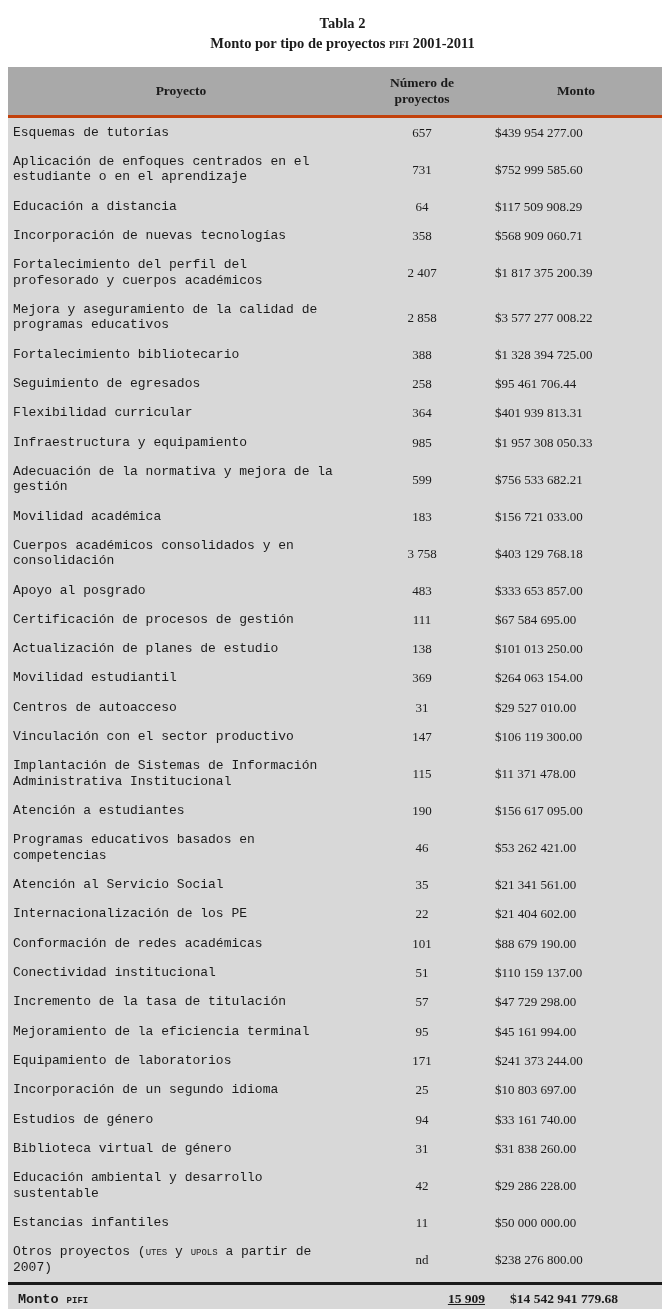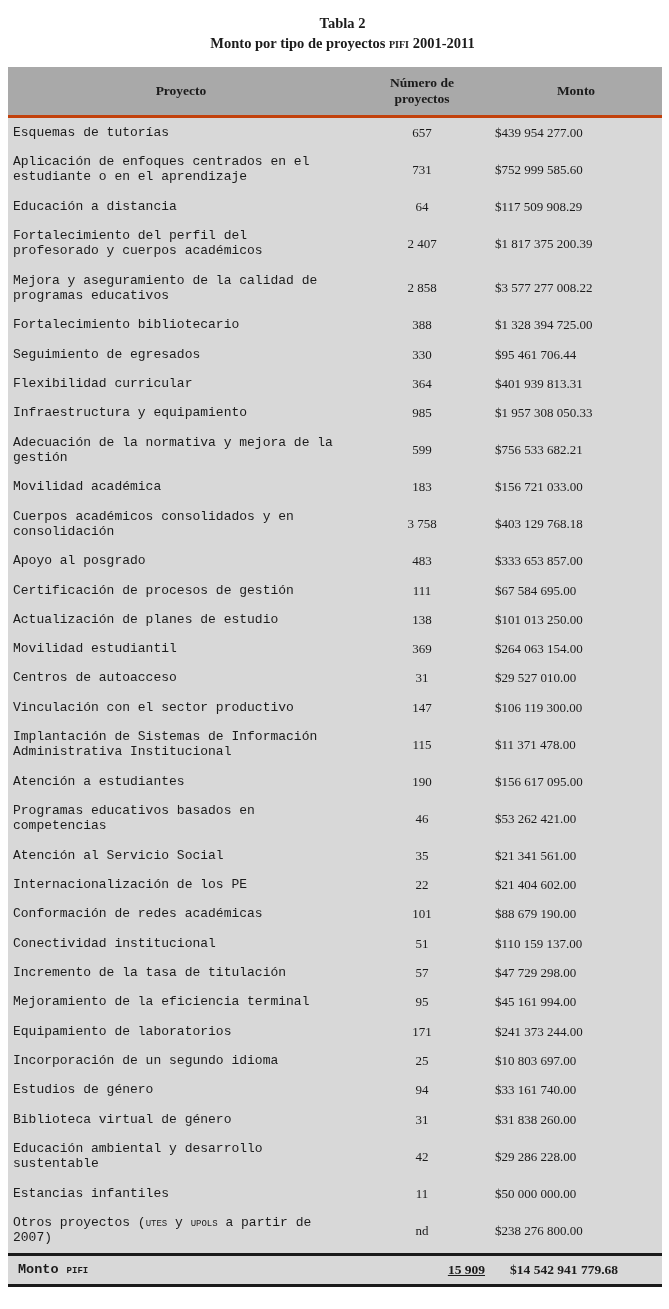--- a/index.html
+++ b/index.html
@@ -104,37 +104,42 @@
           <td class="proyecto">Aplicación de enfoques centrados en el estudiante o en el aprendizaje</td>
           <td class="numero">731</td>
           <td class="monto">$752 999 585.60</td>
         </tr>
         <tr>
           <td class="proyecto">Educación a distancia</td>
           <td class="numero">64</td>
           <td class="monto">$117 509 908.29</td>
         </tr>
         <tr>
+          <td class="proyecto">Incorporación de nuevas tecnologías</td>
+          <td class="numero">358</td>
+          <td class="monto">$568 909 060.71</td>
+        </tr>
+        <tr>
           <td class="proyecto">Fortalecimiento del perfil del profesorado y cuerpos académicos</td>
           <td class="numero">2 407</td>
           <td class="monto">$1 817 375 200.39</td>
         </tr>
         <tr>
           <td class="proyecto">Mejora y aseguramiento de la calidad de programas educativos</td>
           <td class="numero">2 858</td>
           <td class="monto">$3 577 277 008.22</td>
         </tr>
         <tr>
           <td class="proyecto">Fortalecimiento bibliotecario</td>
           <td class="numero">388</td>
           <td class="monto">$1 328 394 725.00</td>
         </tr>
         <tr>
           <td class="proyecto">Seguimiento de egresados</td>
-          <td class="numero">330</td>
+          <td class="numero">258</td>
           <td class="monto">$95 461 706.44</td>
         </tr>
         <tr>
           <td class="proyecto">Flexibilidad curricular</td>
           <td class="numero">364</td>
           <td class="monto">$401 939 813.31</td>
         </tr>
         <tr>
           <td class="proyecto">Infraestructura y equipamiento</td>
           <td class="numero">985</td>

